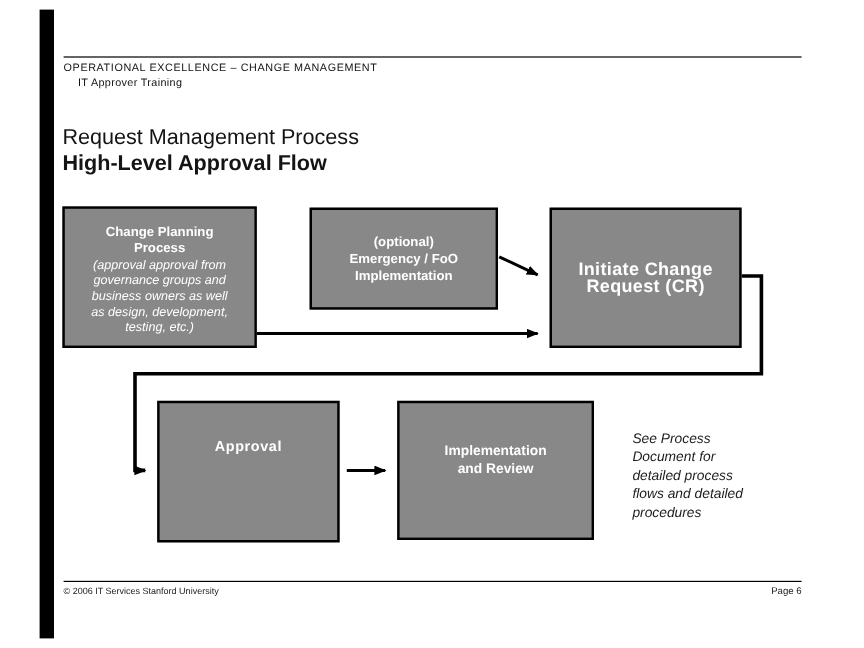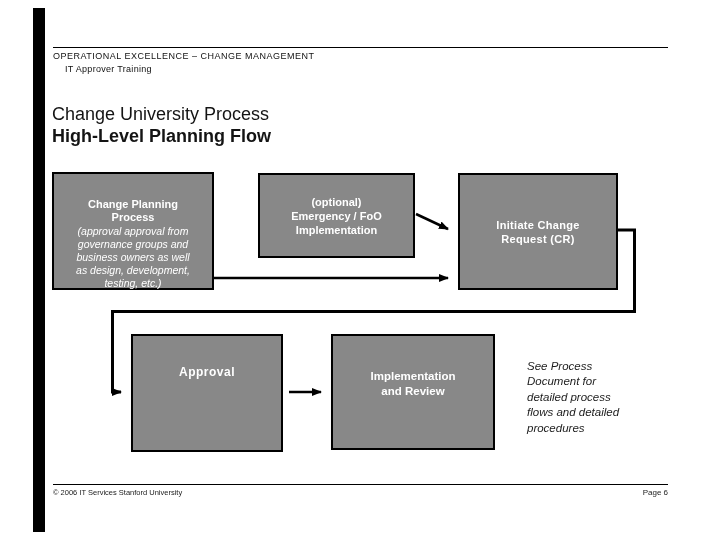--- a/index.html
+++ b/index.html
@@ -13,27 +13,27 @@
   .rule.footer{top:484px;}
   .eyebrow{position:absolute;left:53px;top:51px;font-size:9px;letter-spacing:.5px;white-space:nowrap;}
   .subhead{position:absolute;left:65px;top:64px;font-size:9px;letter-spacing:.3px;white-space:nowrap;}
   .title{position:absolute;left:52px;top:103px;font-size:18px;line-height:22px;color:#141414;white-space:nowrap;}
   .title .t2{font-weight:bold;}
   .gbox{
     position:absolute;background:var(--box-fill,#888);border:2px solid var(--box-border,#000);
     color:var(--box-text,#fff);text-align:center;box-sizing:border-box;
   }
   .pre{white-space:pre-line;}
-  .box-planning{left:52px;top:172px;width:162px;height:118px;padding-top:24px;}
+  .box-planning{left:52px;top:172px;width:162px;height:118px;padding-top:14px;}
   .box-planning .bt{font-size:11px;font-weight:bold;line-height:13px;}
   .box-planning .bd{font-size:10.5px;font-style:italic;line-height:13px;margin-top:1px;}
   .box-emergency{left:258px;top:173px;width:157px;height:85px;display:flex;align-items:center;justify-content:center;}
   .box-emergency .bt{font-size:11px;font-weight:bold;line-height:14px;}
   .box-initiate{left:458px;top:173px;width:160px;height:117px;display:flex;align-items:center;justify-content:center;}
-  .box-initiate .bt{font-size:11px;font-weight:bold;line-height:14px;letter-spacing:.3px;}
+  .box-initiate .bt{font-size:15px;font-weight:bold;line-height:14px;letter-spacing:.3px;}
   .box-approval{left:131px;top:334px;width:152px;height:118px;padding-top:29px;}
   .box-approval .bt{font-size:12px;font-weight:bold;letter-spacing:.5px;}
   .box-implementation{left:331px;top:334px;width:164px;height:116px;padding-top:33px;}
   .box-implementation .bt{font-size:11.5px;font-weight:bold;line-height:15px;}
   .note{
     position:absolute;left:527px;top:359px;width:120px;
     font-size:11.5px;font-style:italic;line-height:15.4px;color:#1c1c1c;
   }
   .footer-copy{position:absolute;left:53px;top:488px;font-size:7.5px;color:#222;white-space:nowrap;}
   .footer-page{position:absolute;right:52px;top:488px;font-size:8px;color:#222;white-space:nowrap;}
@@ -44,22 +44,22 @@
 
 <div class="slide">
 
   <div class="accent-bar"></div>
 
   <div class="rule header"></div>
   <div class="eyebrow">OPERATIONAL EXCELLENCE – CHANGE MANAGEMENT</div>
   <div class="subhead">IT Approver Training</div>
 
   <div class="title">
-    <div class="t1">Change University Process</div>
-    <div class="t2">High-Level Planning Flow</div>
+    <div class="t1">Request Management Process</div>
+    <div class="t2">High-Level Approval Flow</div>
   </div>
 
   <svg class="connectors" viewBox="0 0 720 540">
     <defs>
       <marker id="arw" markerUnits="userSpaceOnUse" markerWidth="11" markerHeight="9" refX="9" refY="4" orient="auto">
         <path d="M0,0 L10,4 L0,8 Z" fill="#000"></path>
       </marker>
     </defs>
     <path d="M214,278 H448" stroke="#000" stroke-width="2.5" fill="none" marker-end="url(#arw)"></path>
     <path d="M416,214 L448,229" stroke="#000" stroke-width="2.5" fill="none" marker-end="url(#arw)"></path>

